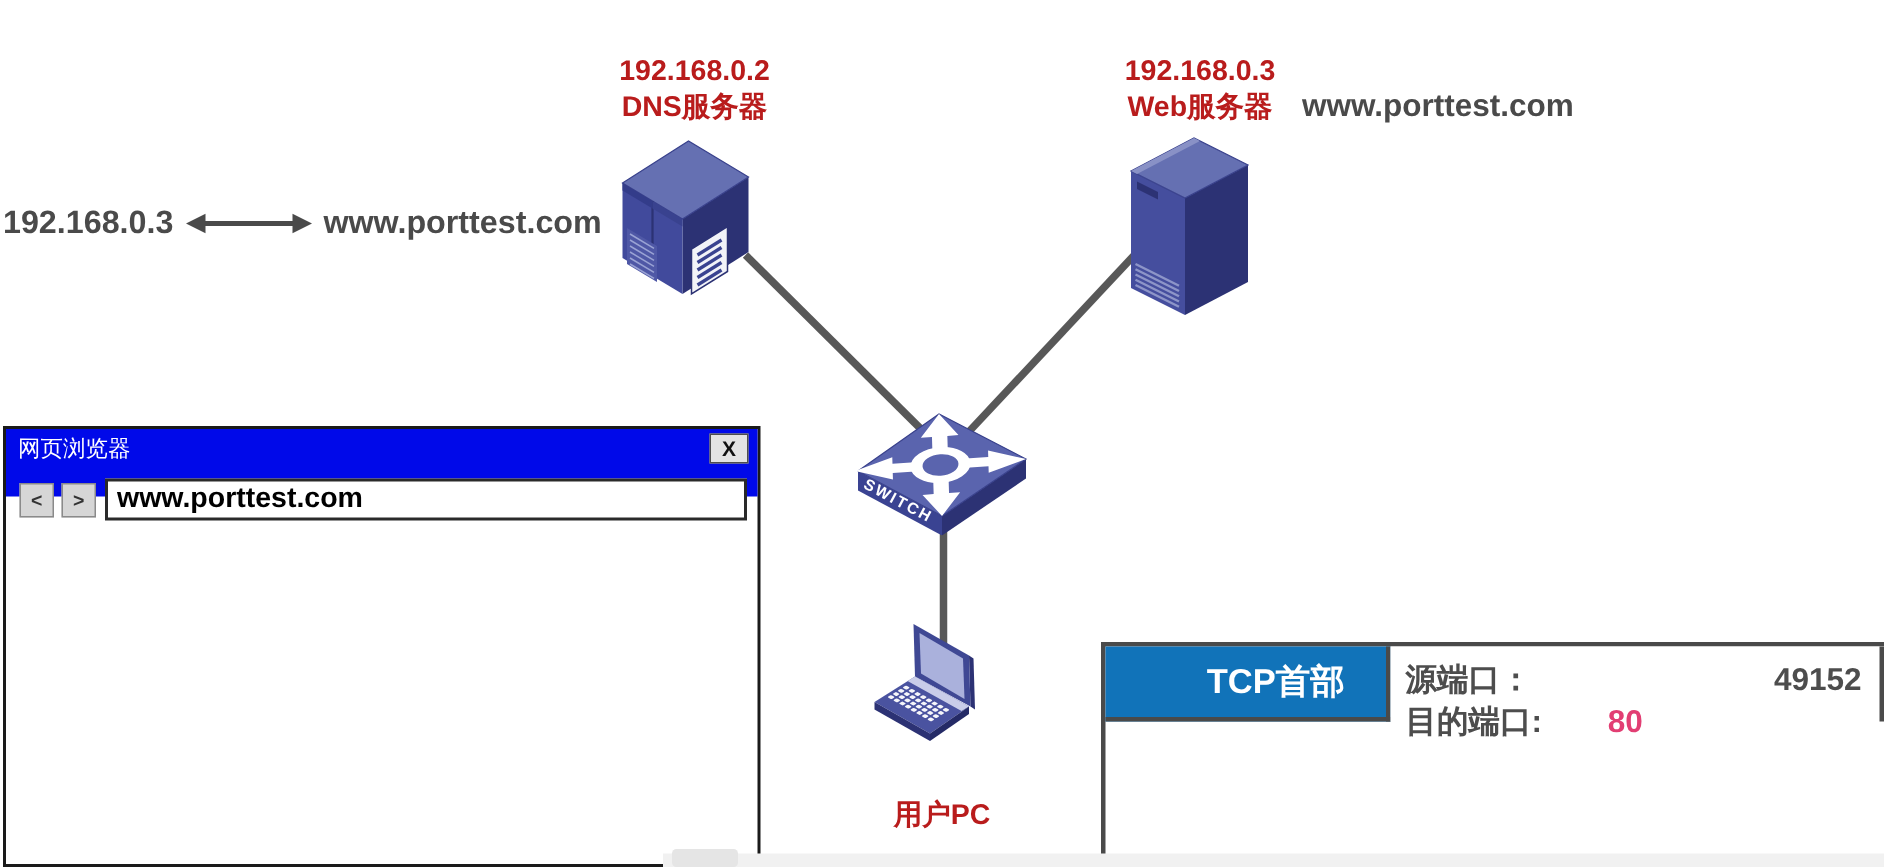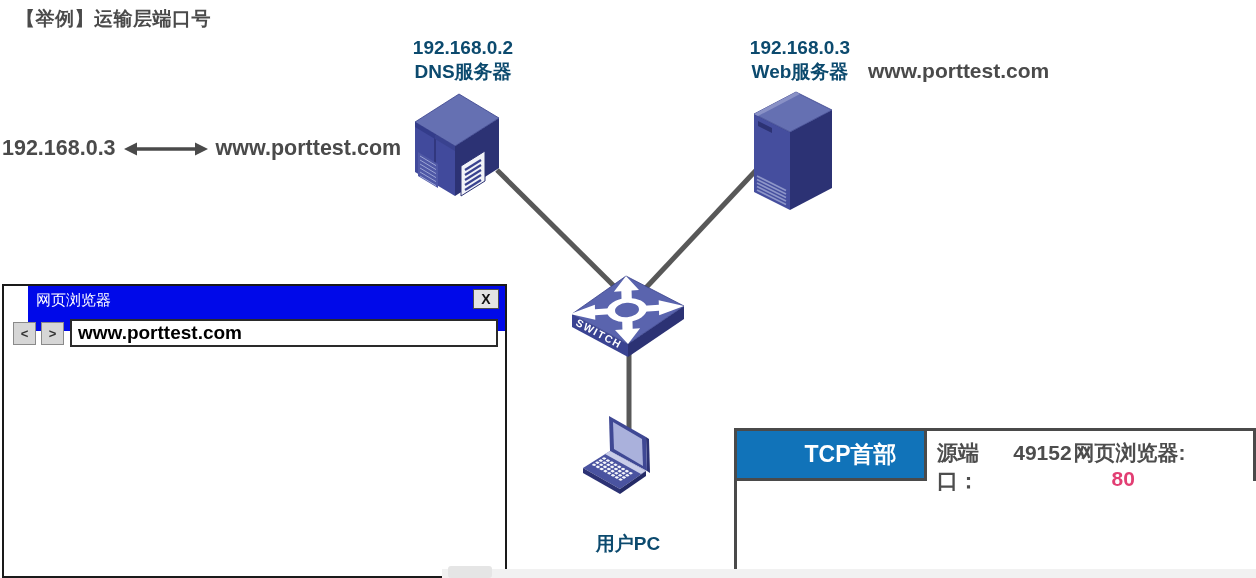--- a/index.html
+++ b/index.html
@@ -4,59 +4,59 @@
 <style>
   html,body{margin:0;padding:0;background:#fff;}
   #canvas{position:relative;width:1256px;height:578px;background:#ffffff;overflow:hidden;
           font-family:"Liberation Sans","DejaVu Sans",sans-serif;color:#4d4d4d;}
   .abs{position:absolute;}
 
   
   .slide-title{left:16px;top:6px;font-size:19px;font-weight:bold;color:#4a4a4a;letter-spacing:.5px;}
 
   
-  .node-label{text-align:center;font-weight:bold;color:#0c4a6e;font-size:19px;line-height:24px;}
+  .node-label{text-align:center;font-weight:bold;color:#b91c1c;font-size:19px;line-height:24px;}
   .dns-label{left:353px;top:36px;width:220px;}
   .web-label{left:690px;top:36px;width:220px;}
   .web-domain{left:868px;top:59px;font-size:21px;font-weight:bold;color:#4a4a4a;}
   .pc-label{left:518px;top:492px;width:220px;margin-top:40px;}
 
   
   .mapping{left:2px;top:136px;display:flex;align-items:center;gap:6px;
            font-size:21.5px;font-weight:bold;color:#4a4a4a;}
 
   
   .cables{left:0;top:0;pointer-events:none;}
 
   
   .browser{left:2px;top:284px;width:505px;height:294px;border:2px solid #1a1a1a;
            background:#fff;box-sizing:border-box;}
   .browser-titlebar{position:relative;height:45px;background:#0009e9;color:#fff;
-           font-size:15px;line-height:27px;padding-left:8px;margin-left:24px;}
+           font-size:15px;line-height:27px;padding-left:8px;}
   .browser-close{position:absolute;right:6px;top:3px;width:26px;height:20px;background:#e3e3e3;
            border:1px solid #4d4d4d;color:#111;font-size:14px;font-weight:bold;
            display:flex;align-items:center;justify-content:center;box-sizing:border-box;cursor:default;}
   .browser-toolbar{position:absolute;left:0;top:27px;width:100%;height:40px;}
   .nav-btn{position:absolute;top:9px;width:23px;height:23px;background:#d6d6d6;border:1px solid #8a8a8a;
            color:#333;font-size:13px;font-weight:bold;display:flex;align-items:center;justify-content:center;
            box-sizing:border-box;}
   .nav-back{left:9px;}
   .nav-fwd{left:37px;}
   .address-bar{position:absolute;left:66px;top:6px;width:428px;height:28px;border:2px solid #2a2a2a;
            background:#fff;box-sizing:border-box;font-size:19px;font-weight:bold;color:#000;
            padding:1px 0 0 6px;white-space:nowrap;overflow:hidden;}
 
   
   .pt{left:734px;top:428px;width:519px;height:140px;border:3px solid #4a4a4a;background:#fff;
       display:grid;grid-template-columns:190px 1fr;grid-template-rows:50px 1fr;box-sizing:content-box;}
   .pt-h{display:flex;align-items:center;justify-content:center;color:#fff;
         font-size:23px;font-weight:bold;border-bottom:3px solid #4a4a4a;padding-left:40px;}
   .pt-h1{background:#1173b9;border-right:3px solid #4a4a4a;}
   .pt-h2{background:#bf4b1f;}
-  .pt-c1{border-right:3px solid #4a4a4a;padding:8px 10px 8px 10px;display:flex;flex-direction:row;
+  .pt-c1{border-right:3px solid #4a4a4a;padding:8px 10px 8px 10px;display:flex;flex-direction:column;
         justify-content:space-around;font-size:21px;font-weight:bold;color:#4d4d4d;background:#fff;}
   .pt-row1{display:flex;justify-content:space-between;align-items:baseline;padding-right:2px;}
   .pt-c2{display:flex;align-items:center;justify-content:center;font-size:22px;font-weight:bold;
         color:#4d4d4d;background:#fff;}
   .dst-port{color:#e23e73;margin-left:38px;}
 
   
   .bottom-strip{left:442px;top:569px;width:814px;height:9px;background:#f1f1f1;}
   .bottom-strip-dark{left:448px;top:566px;width:44px;height:12px;background:#e5e5e5;border-radius:3px;}
 </style>
@@ -64,21 +64,20 @@
 <body>
 
 <div id="canvas">
 
   <svg class="abs cables" width="1256" height="578" viewBox="0 0 1256 578">
     <line x1="497" y1="170" x2="620" y2="292" stroke="#585858" stroke-width="5"></line>
     <line x1="760" y1="166" x2="642" y2="292" stroke="#585858" stroke-width="5"></line>
     <line x1="629" y1="330" x2="629" y2="430" stroke="#585858" stroke-width="5"></line>
   </svg>
 
-  <div class="abs slide-title">【举例】运输层端口号</div>
 
   <div class="abs node-label dns-label">
     <div>192.168.0.2</div>
     <div>DNS服务器</div>
   </div>
 
   <div class="abs node-label web-label">
     <div>192.168.0.3</div>
     <div>Web服务器</div>
   </div>
@@ -210,21 +209,21 @@
   </div>
 
   <div class="abs pt">
     <div class="pt-h pt-h1">TCP首部</div>
     <div class="pt-c1">
       <div class="pt-row1">
         <span>源端口：</span>
         <span>49152</span>
       </div>
       <div>
-        <span>网页浏览器:</span>
+        <span>目的端口:</span>
         <span class="dst-port">80</span>
       </div>
     </div>
   </div>
 
   <div class="abs bottom-strip"></div>
   <div class="abs bottom-strip-dark"></div>
 
 </div>
 

